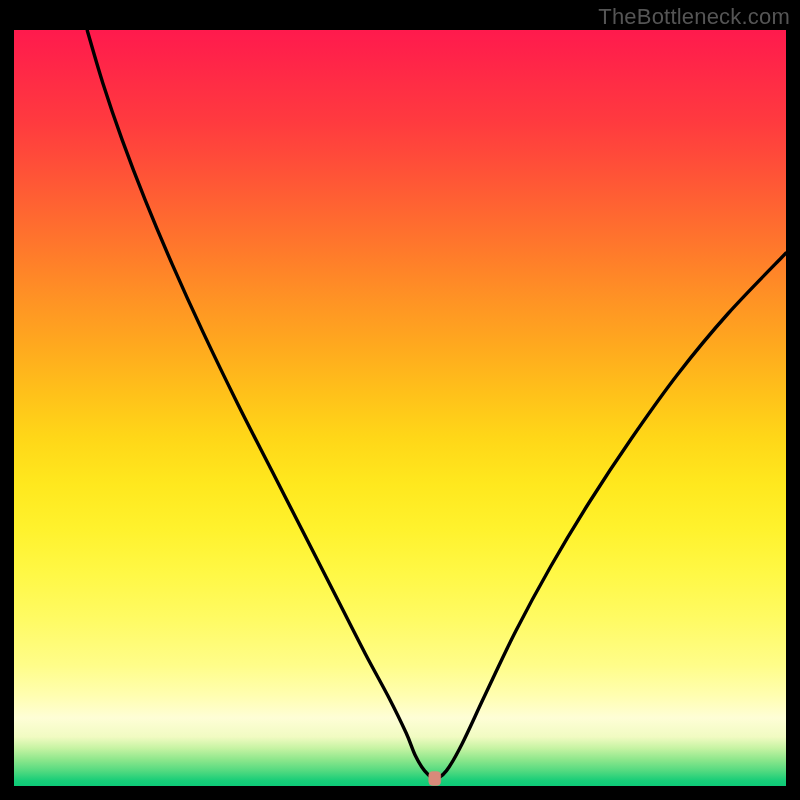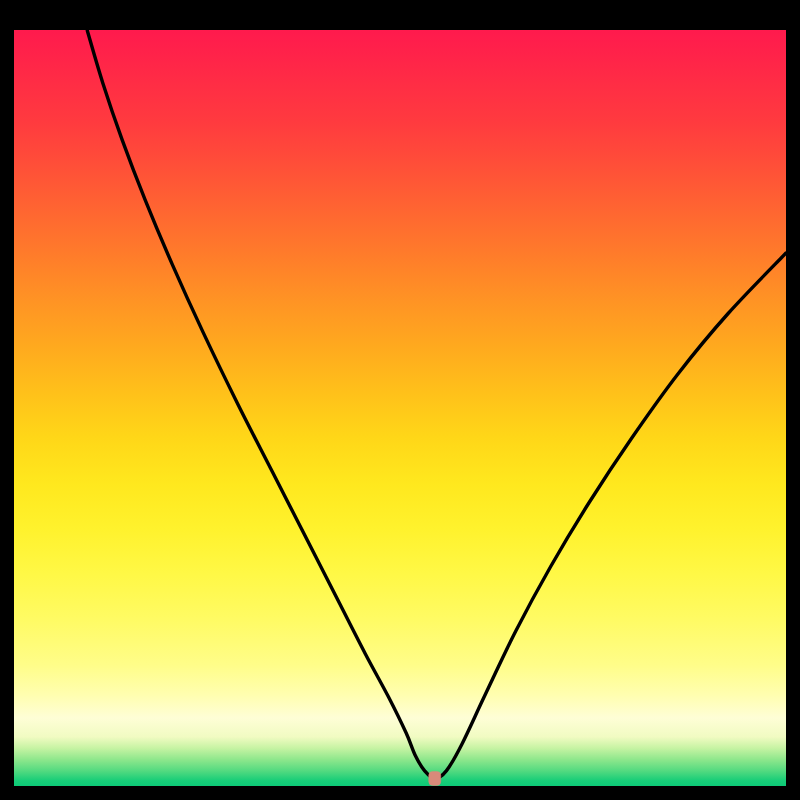--- a/index.html
+++ b/index.html
@@ -78,19 +78,20 @@
   .marker {
     fill: #d98a7a;
     stroke: #d98a7a;
     stroke-width: 0.5;
   }
 </style>
 </head>
 <body>
 
 <div class="frame">
+  <div class="watermark">TheBottleneck.com</div>
   <div class="plot-box">
     <svg class="curve" viewBox="0 0 772 756" preserveAspectRatio="none">
       <path id="curvePath" class="curve-path" d="M 73.34 0.76 C 75.91 9.45, 82.99 34.78, 88.78 52.92 C 94.57 71.06, 101.00 90.09, 108.08 109.62 C 115.16 129.15, 122.88 149.31, 131.24 170.10 C 139.60 190.89, 148.61 212.31, 158.26 234.36 C 167.91 256.41, 178.20 279.09, 189.14 302.40 C 200.08 325.71, 212.30 350.91, 223.88 374.22 C 235.46 397.53, 247.04 419.58, 258.62 442.26 C 270.20 464.94, 282.42 488.88, 293.36 510.30 C 304.30 531.72, 314.59 551.88, 324.24 570.78 C 333.89 589.68, 342.90 607.70, 351.26 623.70 C 359.62 639.70, 367.60 653.56, 374.42 666.79 C 381.24 680.02, 387.67 693.25, 392.18 703.08 C 396.68 712.91, 398.35 719.46, 401.44 725.76 C 404.53 732.06, 407.49 737.10, 410.70 740.88 C 413.92 744.66, 417.14 748.44, 420.74 748.44 C 424.34 748.44, 427.82 746.55, 432.32 740.88 C 436.82 735.21, 441.33 727.02, 447.76 714.42 C 454.19 701.82, 461.91 684.18, 470.92 665.28 C 479.93 646.38, 490.86 622.44, 501.80 601.02 C 512.74 579.60, 524.32 558.18, 536.54 536.76 C 548.76 515.34, 561.63 493.92, 575.14 472.50 C 588.65 451.08, 602.80 429.66, 617.60 408.24 C 632.40 386.82, 647.84 364.77, 663.92 343.98 C 680.00 323.19, 696.09 303.66, 714.10 283.50 C 732.11 263.34, 762.35 233.10, 772.00 223.02 "></path>
       <rect id="markerRect" class="marker" rx="4" ry="4" x="414.74" y="741.44" width="12" height="14"></rect>
     </svg>
   </div>
 </div>
 
 </body></html>

